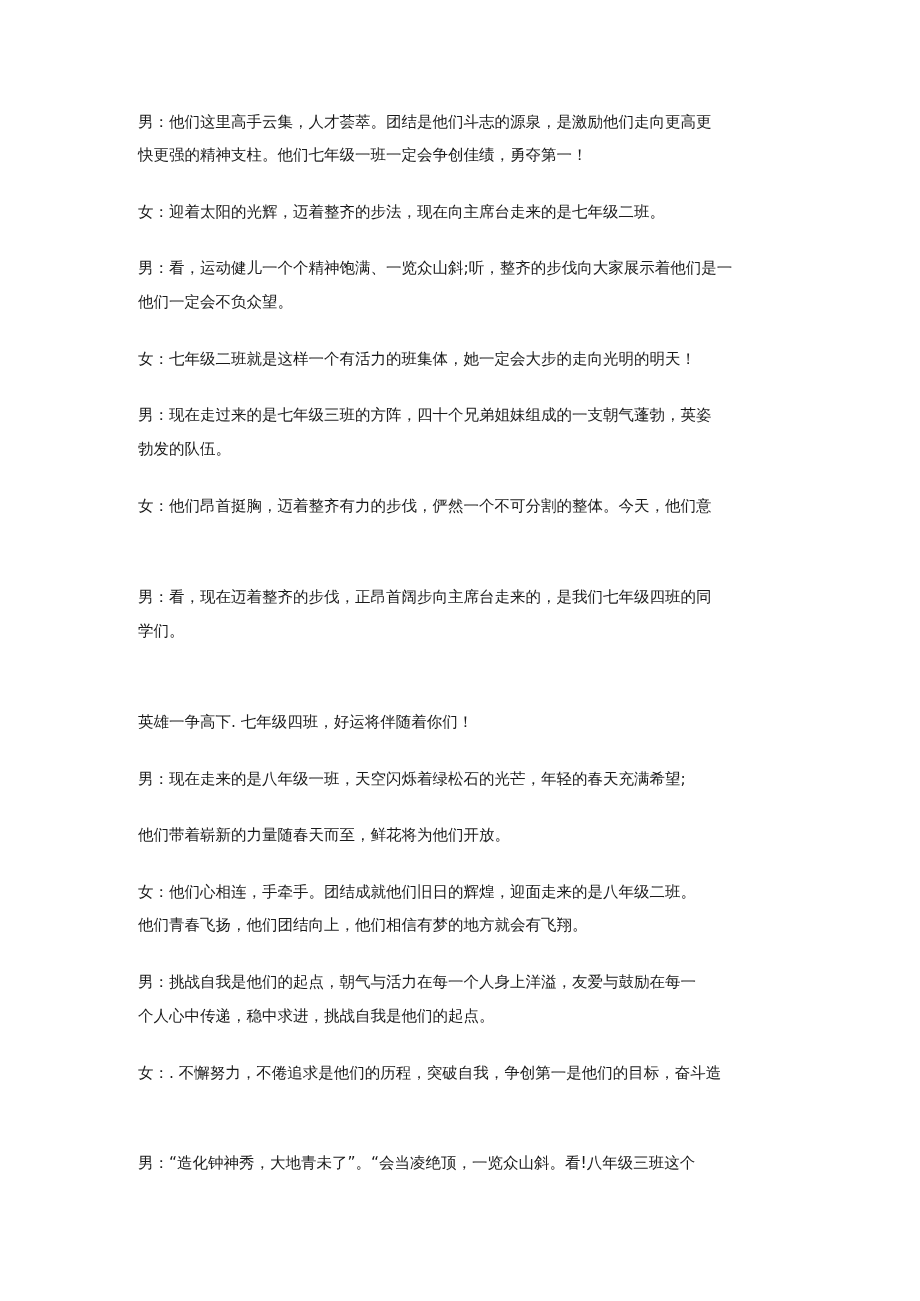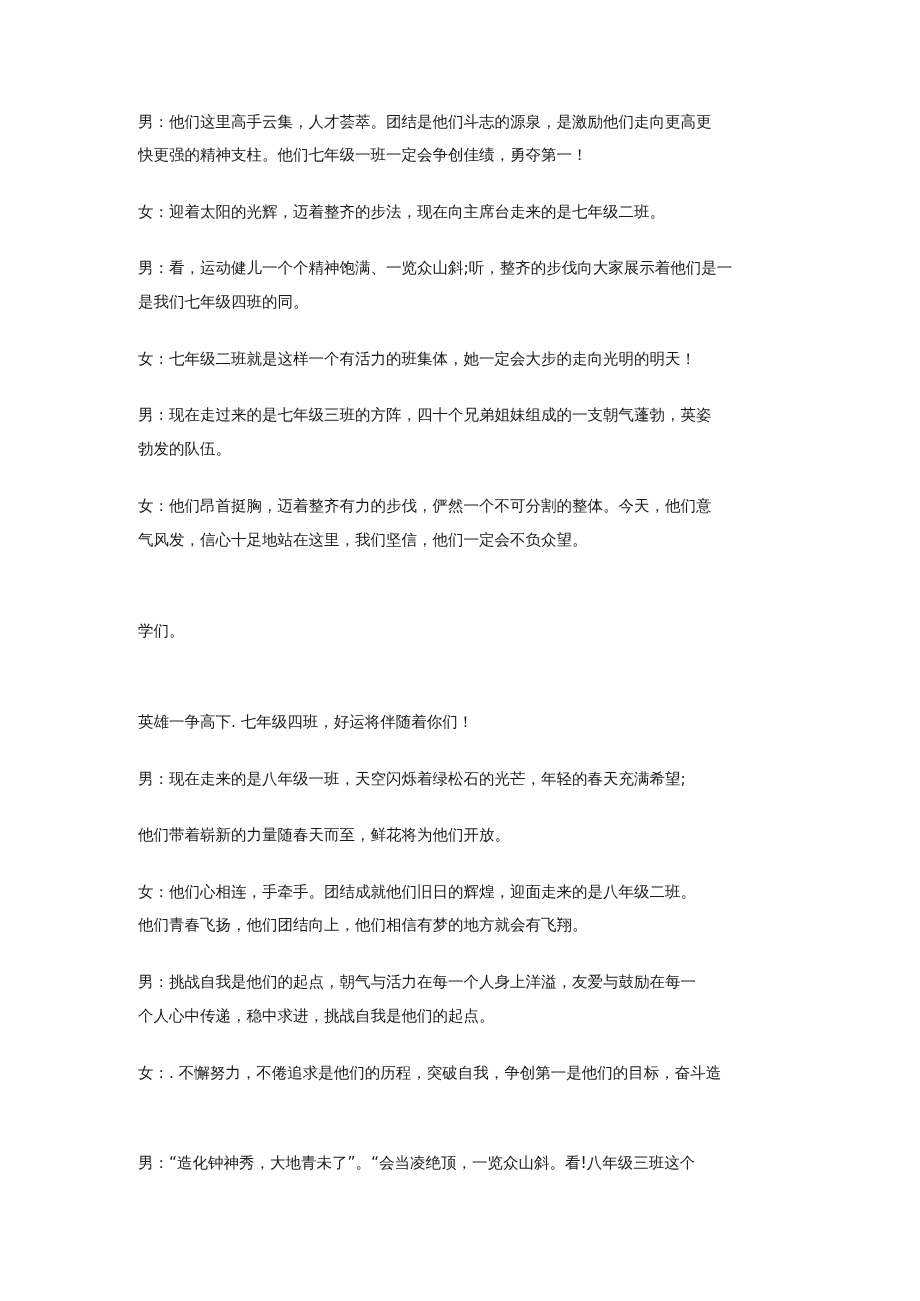--- a/index.html
+++ b/index.html
@@ -38,30 +38,30 @@
 <body>
 
 <div class="page">
 
   <div class="line" style="top:112px">男：他们这里高手云集，人才荟萃。团结是他们斗志的源泉，是激励他们走向更高更</div>
   <div class="line" style="top:145px">快更强的精神支柱。他们七年级一班一定会争创佳绩，勇夺第一！</div>
 
   <div class="line" style="top:202px">女：迎着太阳的光辉，迈着整齐的步法，现在向主席台走来的是七年级二班。</div>
 
   <div class="line" style="top:258px">男：看，运动健儿一个个精神饱满、一览众山斜;听，整齐的步伐向大家展示着他们是一</div>
-  <div class="line" style="top:292px">是我们七年级四班的同。</div>
+  <div class="line" style="top:292px">他们一定会不负众望。</div>
 
   <div class="line" style="top:349px">女：七年级二班就是这样一个有活力的班集体，她一定会大步的走向光明的明天！</div>
 
   <div class="line" style="top:405px">男：现在走过来的是七年级三班的方阵，四十个兄弟姐妹组成的一支朝气蓬勃，英姿</div>
   <div class="line" style="top:439px">勃发的队伍。</div>
 
   <div class="line" style="top:496px">女：他们昂首挺胸，迈着整齐有力的步伐，俨然一个不可分割的整体。今天，他们意</div>
-  <div class="line" style="top:530px">气风发，信心十足地站在这里，我们坚信，他们一定会不负众望。</div>
 
+  <div class="line" style="top:587px">男：看，现在迈着整齐的步伐，正昂首阔步向主席台走来的，是我们七年级四班的同</div>
   <div class="line" style="top:621px">学们。</div>
 
   <div class="line" style="top:712px">英雄一争高下. 七年级四班，好运将伴随着你们！</div>
 
   <div class="line" style="top:769px">男：现在走来的是八年级一班，天空闪烁着绿松石的光芒，年轻的春天充满希望;</div>
 
   <div class="line" style="top:825px">他们带着崭新的力量随春天而至，鲜花将为他们开放。</div>
 
   <div class="line" style="top:882px">女：他们心相连，手牵手。团结成就他们旧日的辉煌，迎面走来的是八年级二班。</div>
   <div class="line" style="top:915px">他们青春飞扬，他们团结向上，他们相信有梦的地方就会有飞翔。</div>

